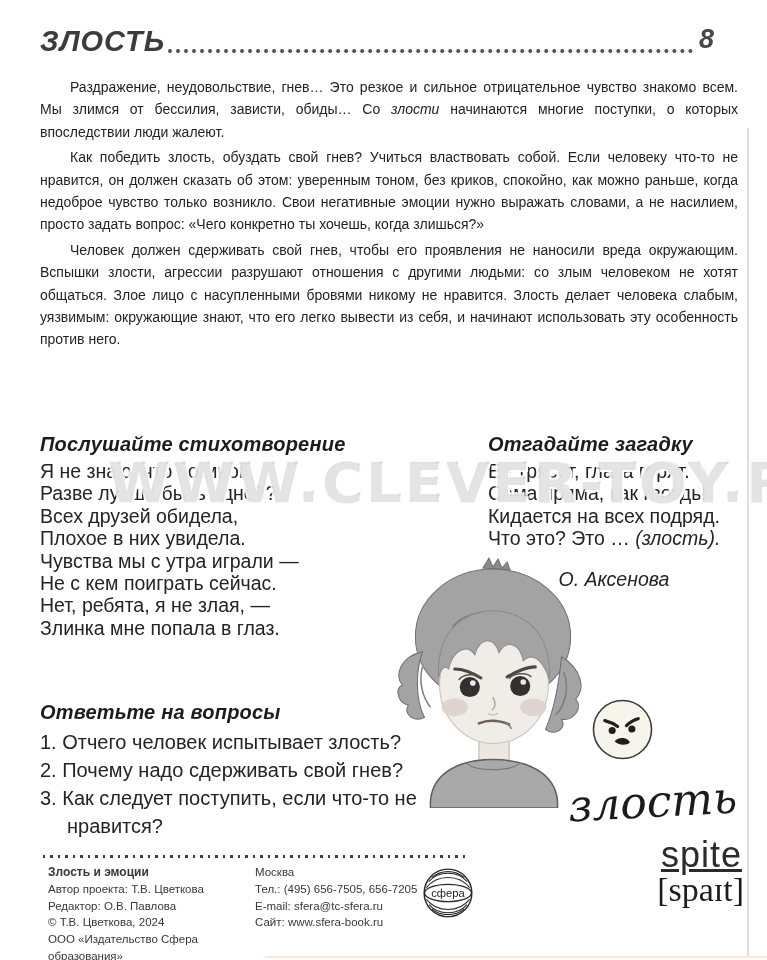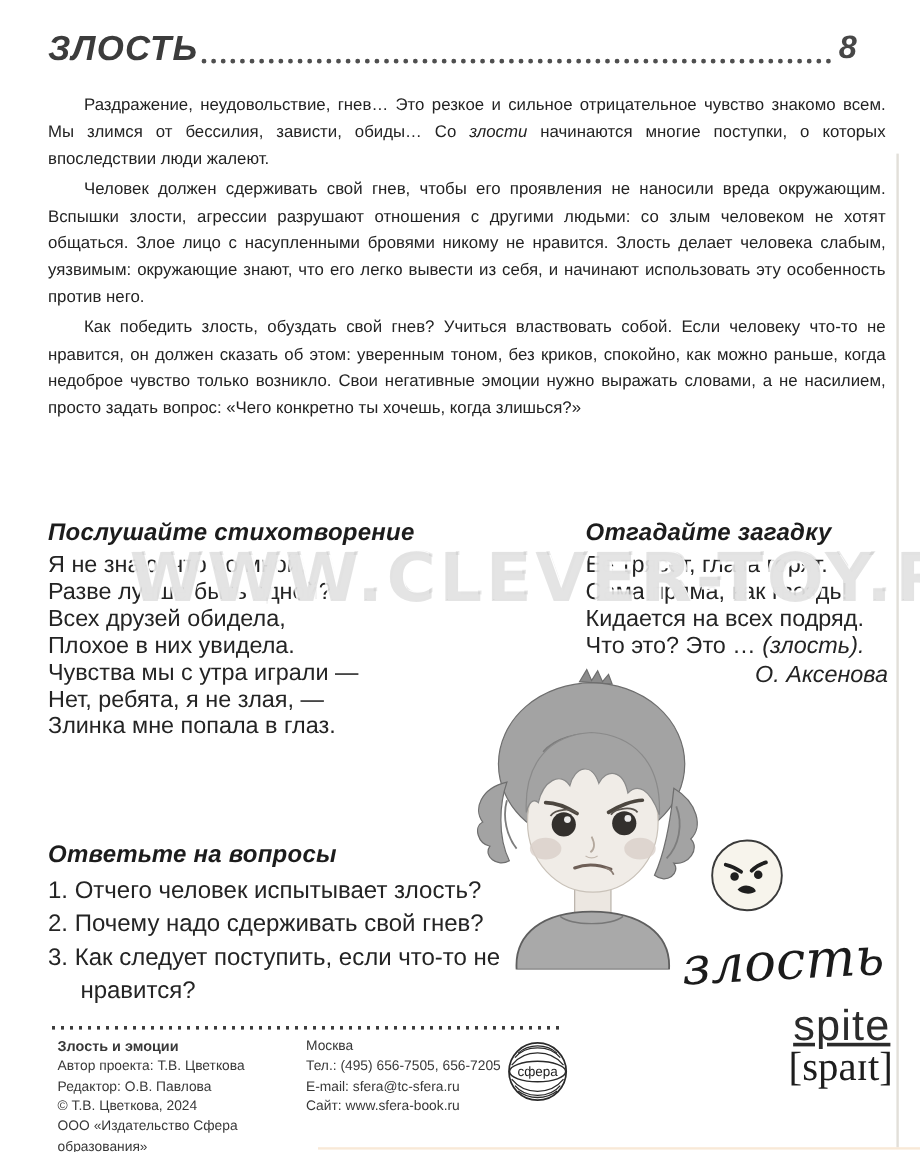--- a/index.html
+++ b/index.html
@@ -29,22 +29,22 @@
   .intro .it{font-style:italic;}
   
   .section-heading{
     font-size:20px;font-weight:bold;font-style:italic;color:#1c1c1c;
     margin:0 0 4px 0;letter-spacing:.2px;
   }
   .poem{position:absolute;left:40px;top:433px;width:430px;}
   .riddle{position:absolute;left:488px;top:433px;width:252px;}
   .pline,.rline{font-size:19.5px;line-height:22.4px;color:#242424;}
   .riddle-author{
-    font-size:19.5px;line-height:22.4px;font-style:italic;text-align:right;
-    margin-top:1px;color:#242424;
+    font-size:19.5px;line-height:22.4px;font-style:italic;text-align:center;
+    margin-top:18px;color:#242424;
   }
   
   .questions{position:absolute;left:40px;top:701px;width:388px;}
   .qitem{
     font-size:20px;line-height:28px;color:#242424;
     padding-left:27px;text-indent:-27px;
   }
   
   .watermark{
     position:absolute;left:108px;top:450px;width:659px;height:72px;
@@ -90,33 +90,34 @@
 <body>
 
 <div class="page">
 
   <div class="title">ЗЛОСТЬ</div>
   <div class="leader"></div>
   <div class="pagenum">8</div>
 
   <div class="intro">
     <p><span>Раздражение, неудовольствие, гнев… Это резкое и сильное отрицательное чувство знакомо всем. Мы злимся от бессилия, зависти, обиды… Со </span><span class="it">злости</span><span> начинаются многие поступки, о которых впоследствии люди жалеют.</span></p>
+    <p>Как победить злость, обуздать свой гнев? Учиться властвовать собой. Если человеку что-то не нравится, он должен сказать об этом: уверенным тоном, без криков, спокойно, как можно раньше, когда недоброе чувство только возникло. Свои негативные эмоции нужно выражать словами, а не насилием, просто задать вопрос: «Чего конкретно ты хочешь, когда злишься?»</p>
     <p>Человек должен сдерживать свой гнев, чтобы его проявления не наносили вреда окружающим. Вспышки злости, агрессии разрушают отношения с другими людьми: со злым человеком не хотят общаться. Злое лицо с насупленными бровями никому не нравится. Злость делает человека слабым, уязвимым: окружающие знают, что его легко вывести из себя, и начинают использовать эту особенность против него.</p>
-    <p>Как победить злость, обуздать свой гнев? Учиться властвовать собой. Если человеку что-то не нравится, он должен сказать об этом: уверенным тоном, без криков, спокойно, как можно раньше, когда недоброе чувство только возникло. Свои негативные эмоции нужно выражать словами, а не насилием, просто задать вопрос: «Чего конкретно ты хочешь, когда злишься?»</p>
   </div>
 
   <div class="watermark">WWW.CLEVER-TOY.RU</div>
 
   <div class="poem">
     <div class="section-heading">Послушайте стихотворение</div>
     <div class="pline">Я не знаю, что со мной,</div>
     <div class="pline">Разве лучше быть одной?</div>
     <div class="pline">Всех друзей обидела,</div>
     <div class="pline">Плохое в них увидела.</div>
     <div class="pline">Чувства мы с утра играли —</div>
+    <div class="pline">Не с кем поиграть сейчас.</div>
     <div class="pline">Нет, ребята, я не злая, —</div>
     <div class="pline">Злинка мне попала в глаз.</div>
   </div>
 
   <div class="riddle">
     <div class="section-heading">Отгадайте загадку</div>
     <div class="rline">Ее трясет, глаза горят.</div>
     <div class="rline">Сама пряма, как гвоздь!</div>
     <div class="rline">Кидается на всех подряд.</div>
     <div class="rline"><span>Что это? Это … </span><span class="it" style="font-style:italic">(злость).</span></div>

